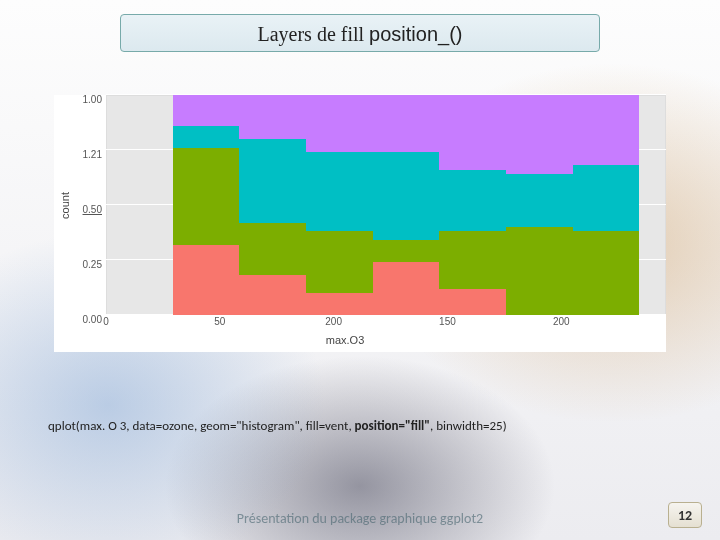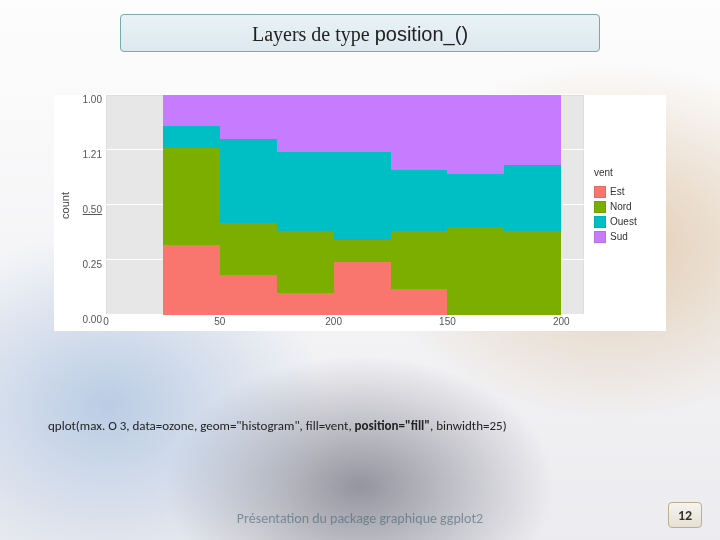--- a/index.html
+++ b/index.html
@@ -93,21 +93,21 @@
     border-radius:4px;
     text-align:center;
     font: bold 14px/26px Calibri, Arial, sans-serif;
     color:#333;
   }
 </style>
 </head>
 <body>
 
 <div class="title-box">
-  <span>Layers de type </span><span class="mono">position_()</span>
+  <span>Layers de fill </span><span class="mono">position_()</span>
 </div>
 
 <div class="chart-card">
   <div class="plot-row">
     <div class="ylab">
         <span>count</span>
       </div>
     <div class="yticks" id="yticks">
         <div style="bottom: -5px;">0.00</div>
         <div style="bottom: 50px;">0.25</div>
@@ -159,51 +159,31 @@
             <div class="seg" style="background: rgb(248, 118, 109); height: 0%;"></div>
           </div>
           <div class="bincol" style="position: absolute; left: 83.3333%; width: 11.9048%; bottom: 0px;">
             <div class="seg" style="background: rgb(199, 124, 255); height: 32%;"></div>
             <div class="seg" style="background: rgb(0, 191, 196); height: 30%;"></div>
             <div class="seg" style="background: rgb(124, 174, 0); height: 38%;"></div>
             <div class="seg" style="background: rgb(248, 118, 109); height: 0%;"></div>
           </div>
         </div>
       </div>
-    <div class="legend">
-      <div class="legend-title">vent</div>
-      <div id="legend-items">
-          <div class="lg-item">
-            <span class="sw" style="background: rgb(248, 118, 109);"></span>
-            <span>Est</span>
-          </div>
-          <div class="lg-item">
-            <span class="sw" style="background: rgb(124, 174, 0);"></span>
-            <span>Nord</span>
-          </div>
-          <div class="lg-item">
-            <span class="sw" style="background: rgb(0, 191, 196);"></span>
-            <span>Ouest</span>
-          </div>
-          <div class="lg-item">
-            <span class="sw" style="background: rgb(199, 124, 255);"></span>
-            <span>Sud</span>
-          </div>
-        </div>
-    </div>
   </div>
   <div class="xtick-row">
     <div class="xticks" id="xticks">
         <div style="left: 0%;">0</div>
         <div style="left: 23.8095%;">50</div>
         <div style="left: 47.619%;">200</div>
         <div style="left: 71.4286%;">150</div>
         <div style="left: 95.2381%;">200</div>
       </div>
   </div>
+  <div class="xlab">max.O3</div>
 </div>
 
 <div class="caption">
   <span>qplot(max. O 3, data=ozone, geom="histogram", fill=vent, </span><span class="bold">position="fill"</span><span>, binwidth=25)</span>
 </div>
 
 <div class="footer-label">Présentation du package graphique ggplot2</div>
 <div class="page-badge">12</div>
 
 </body></html>

